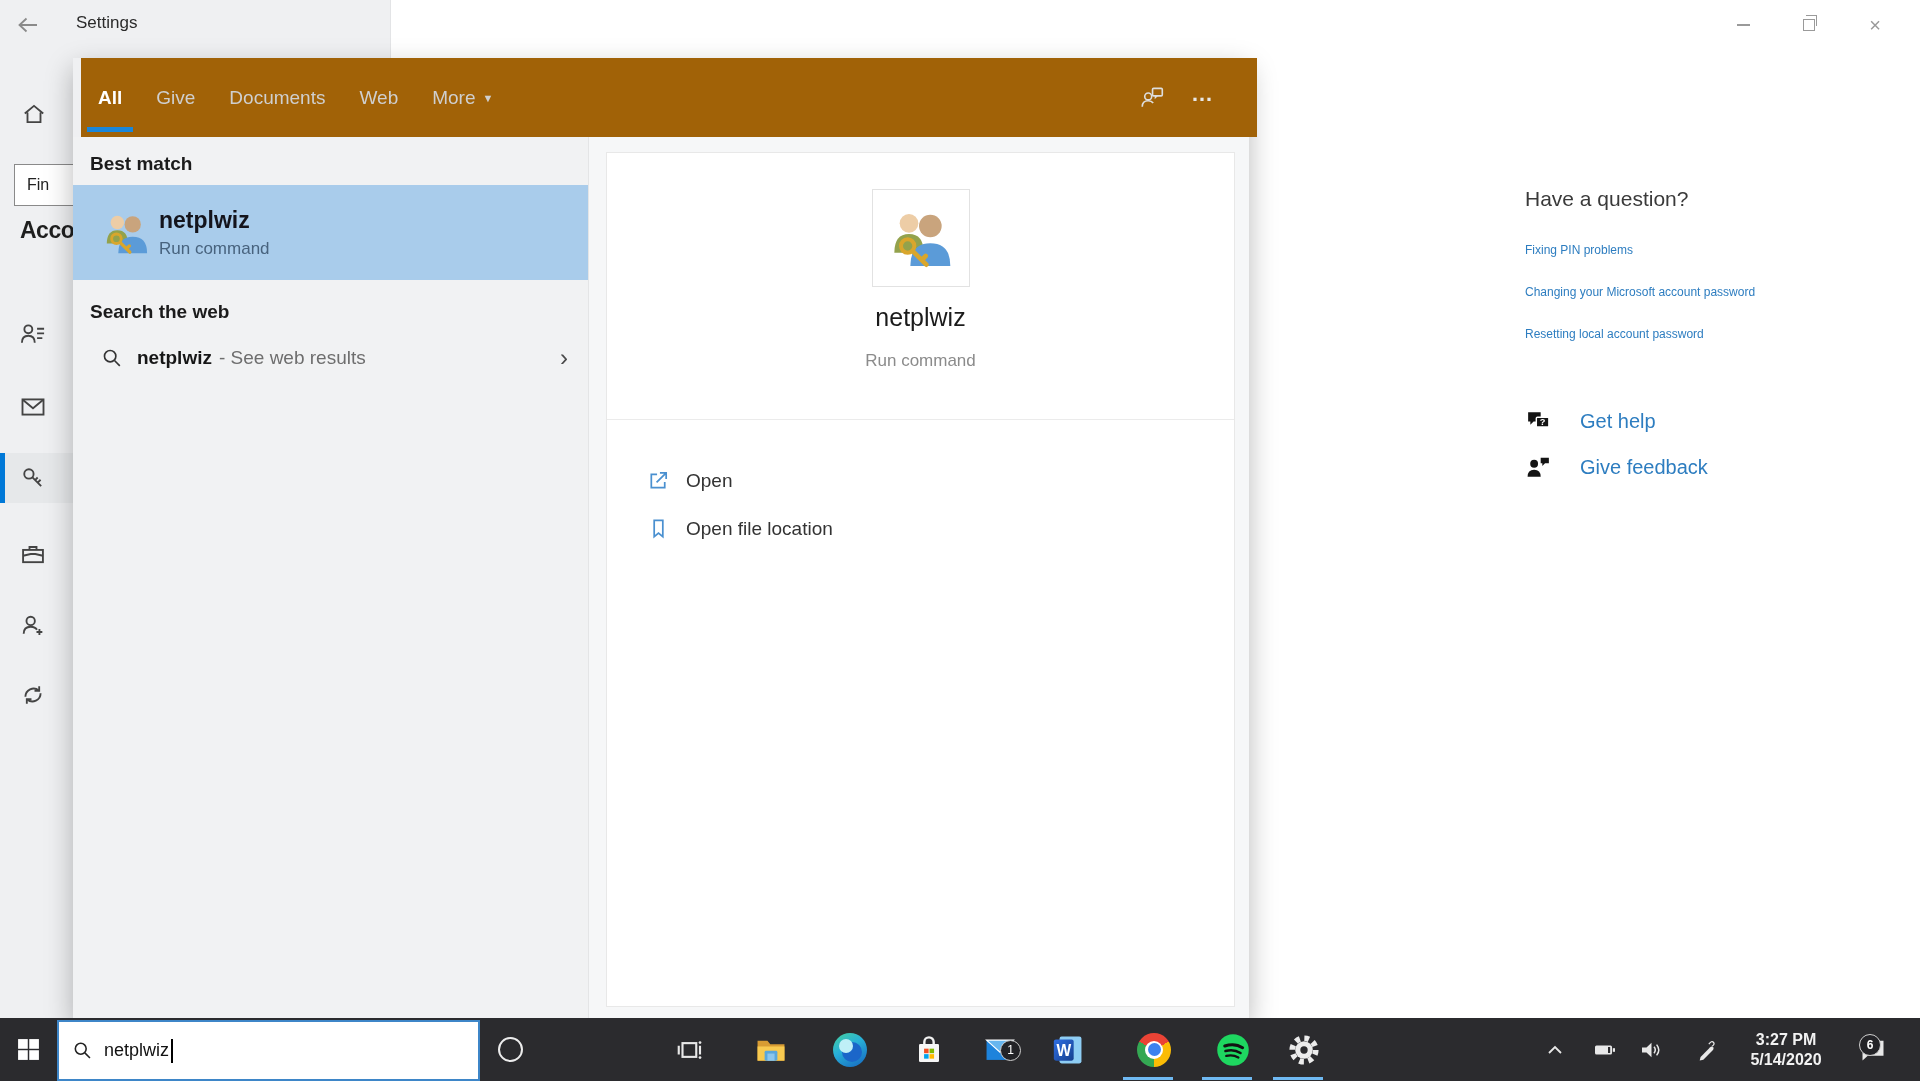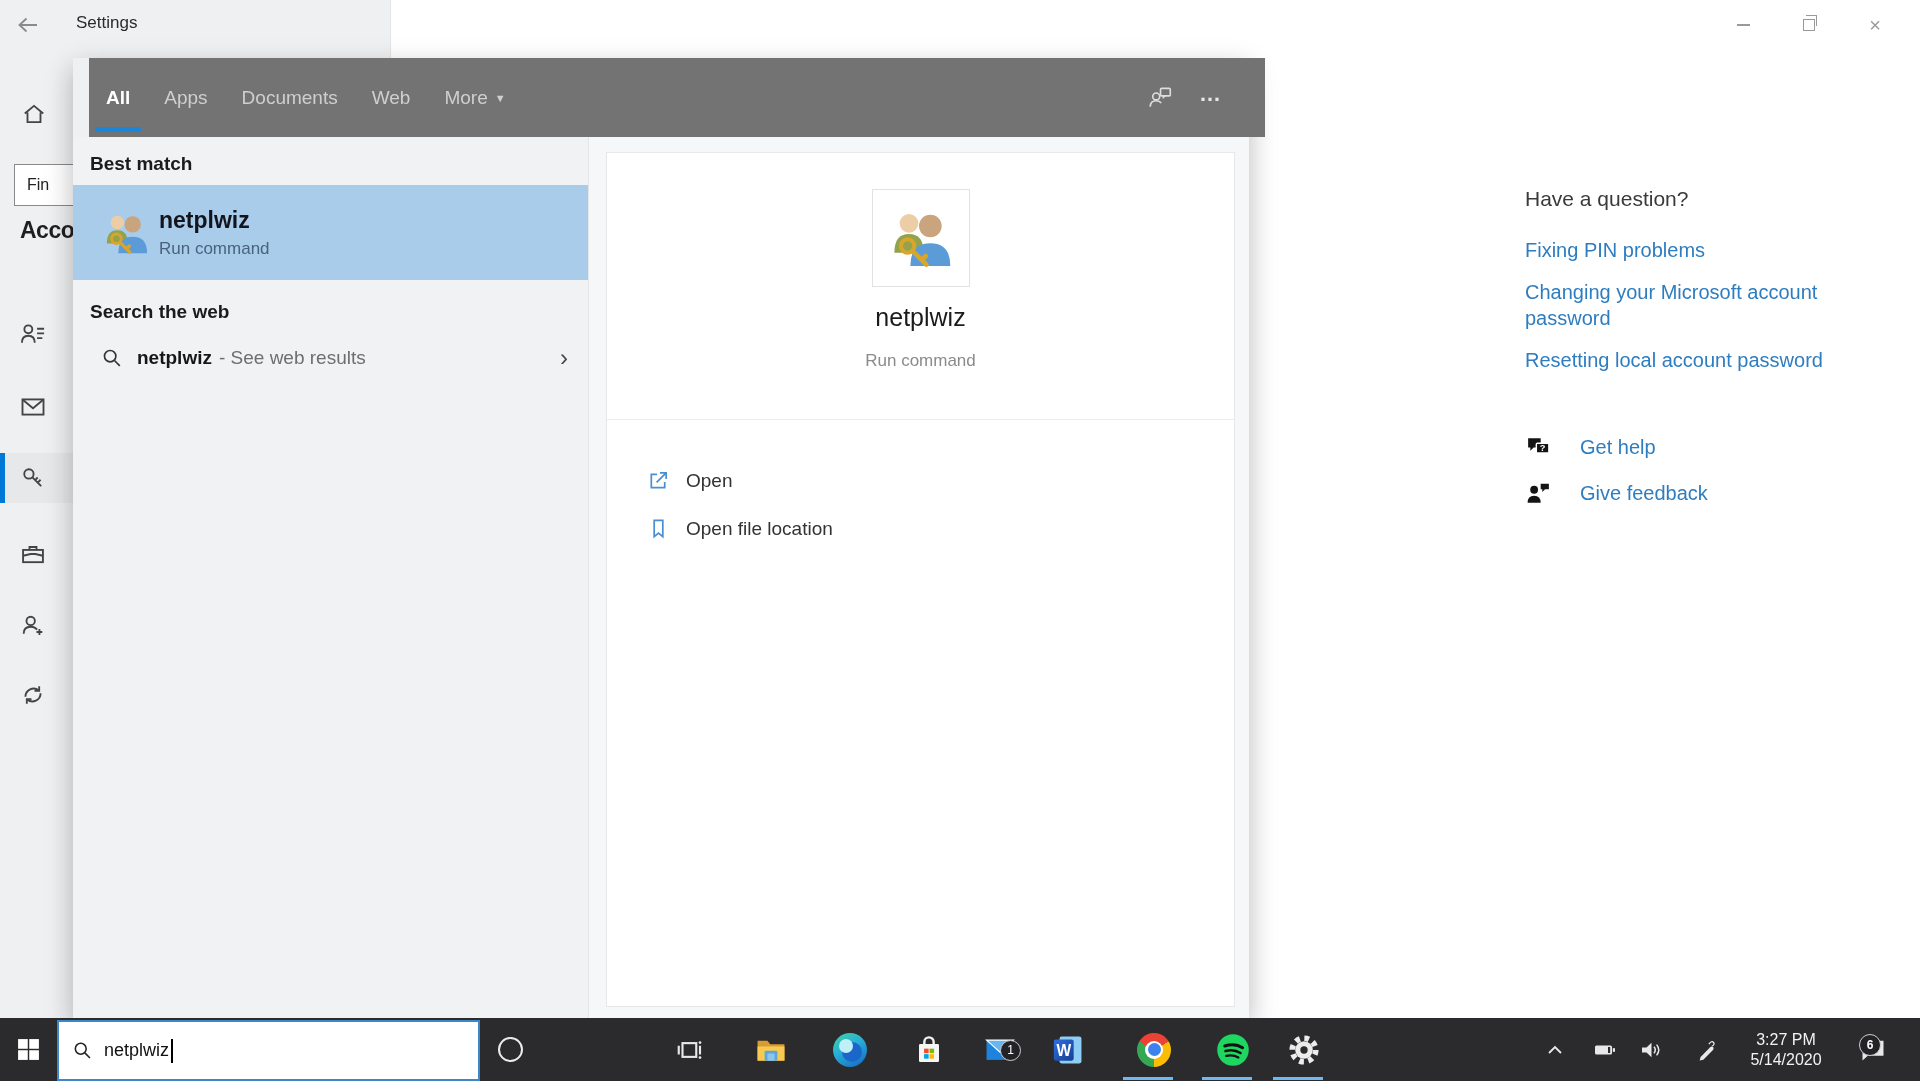--- a/index.html
+++ b/index.html
@@ -25,28 +25,28 @@
   .find-box{left:14px;top:164px;width:130px;height:40px;background:#fff;border:1px solid #8a8a8a;
             display:flex;align-items:center;padding-left:12px;font-size:16px;color:#222;}
   .accounts-h{left:20px;top:217px;font-size:23px;font-weight:bold;color:#1f1f1f;letter-spacing:-0.5px;}
   .nav-ico{left:19px;width:28px;height:28px;}
   .sel-row{left:0;top:453px;width:73px;height:50px;background:#e6e8ea;}
   .sel-bar{left:0;top:453px;width:5px;height:50px;background:#0078d7;}
 
   
   .help{left:1525px;top:187px;width:345px;}
   .help-h{font-size:21px;color:#3a3a3a;margin-bottom:26px;}
-  .help-link{font-size:20px;line-height:26px;color:#2d7dc0;margin-bottom:16px;cursor:pointer;width:336px;}
+  .help-link{font-size:12px;line-height:26px;color:#2d7dc0;margin-bottom:16px;cursor:pointer;width:336px;}
   .help-actions{margin-top:62px;}
   .help-act{display:flex;align-items:center;margin-bottom:22px;cursor:pointer;}
   .help-act .lbl{font-size:20px;color:#2d7dc0;margin-left:28px;}
 
   
   .flyout{left:73px;top:58px;width:1176px;height:960px;box-shadow:0 10px 26px rgba(0,0,0,.28);z-index:40;}
-  .fly-head{left:16px;top:0;width:100%;height:79px;background:#737373;display:flex;align-items:center;}
+  .fly-head{left:8px;top:0;width:100%;height:79px;background:#a16207;display:flex;align-items:center;}
   .tabs{display:flex;margin-left:17px;height:100%;align-items:center;}
   .tab{position:relative;margin-right:34px;font-size:19px;color:#cfcfcf;height:100%;display:flex;align-items:center;cursor:pointer;}
   .tab.active{color:#fff;font-weight:bold;}
   .tab.active::after{content:"";position:absolute;left:50%;transform:translateX(-50%);bottom:5px;width:46px;height:5px;background:#1a86d8;}
   .tab .caret{font-size:11px;margin-left:7px;color:#cfcfcf;}
   .head-ico{position:absolute;top:27px;cursor:pointer;}
   .head-person{left:1058px;}
   .head-more{left:1110px;width:34px;color:#e8e8e8;font-size:22px;font-weight:bold;letter-spacing:2px;line-height:18px;}
 
   .fly-body{left:0;top:79px;width:100%;height:881px;background:#f6f7f8;}
@@ -92,21 +92,21 @@
   .edge{width:34px;height:34px;border-radius:50%;position:relative;overflow:hidden;
         background:linear-gradient(150deg,#45d19c 0%,#28b0d8 42%,#1565c0 100%);}
   .edge::after{content:"";position:absolute;left:9px;top:9px;width:20px;height:20px;border-radius:50%;background:#1b66c9;}
   .edge::before{content:"";position:absolute;left:6px;top:6px;width:14px;height:14px;border-radius:50%;background:#bfeff7;z-index:1;}
   .badge{position:absolute;border-radius:50%;background:#232327;border:1.5px solid #cfcfcf;color:#fff;
          display:flex;align-items:center;justify-content:center;font-size:12px;z-index:2;}
   .mail-badge{width:19px;height:19px;right:-4px;bottom:6px;}
   .tb-underline{top:59px;width:50px;height:3px;background:#6fb9f2;}
   .tray-ico{top:0;width:34px;height:63px;display:flex;align-items:center;justify-content:center;cursor:pointer;}
   .tb-clock{left:1736px;top:0;width:100px;height:63px;display:flex;flex-direction:column;align-items:center;justify-content:center;
-            color:#f2f2f2;font-size:16px;line-height:20px;cursor:pointer;}
+            color:#f2f2f2;font-size:16px;line-height:20px;cursor:pointer;font-weight:bold;}
   .tb-ac{left:1846px;top:0;width:54px;height:63px;display:flex;align-items:center;justify-content:center;cursor:pointer;position:absolute;}
   .ac-badge{width:20px;height:20px;right:6px;bottom:8px;font-weight:bold;}
 </style>
 </head>
 <body>
 
 <div class="abs settings-win">
   <div class="abs side-strip"></div>
 
   <div class="abs titlebar-back">
@@ -206,21 +206,21 @@
   </div>
 </div>
 
 <div class="abs flyout">
   <div class="abs fly-head">
     <div class="tabs">
       <div class="tab active">
           <span>All</span>
         </div>
       <div class="tab">
-          <span>Apps</span>
+          <span>Give</span>
         </div>
       <div class="tab">
           <span>Documents</span>
         </div>
       <div class="tab">
           <span>Web</span>
         </div>
       <div class="tab">
         <span>More</span>
         <span class="caret">▼</span>

